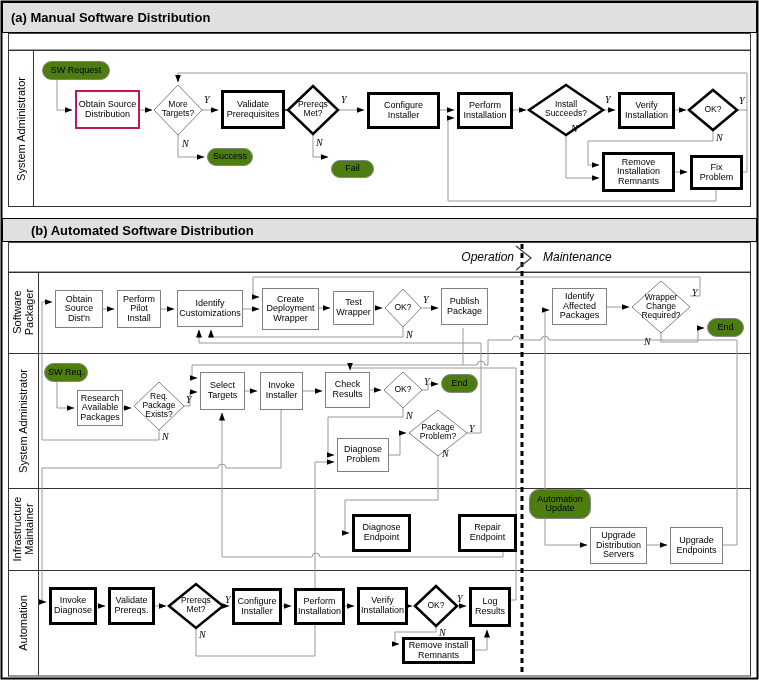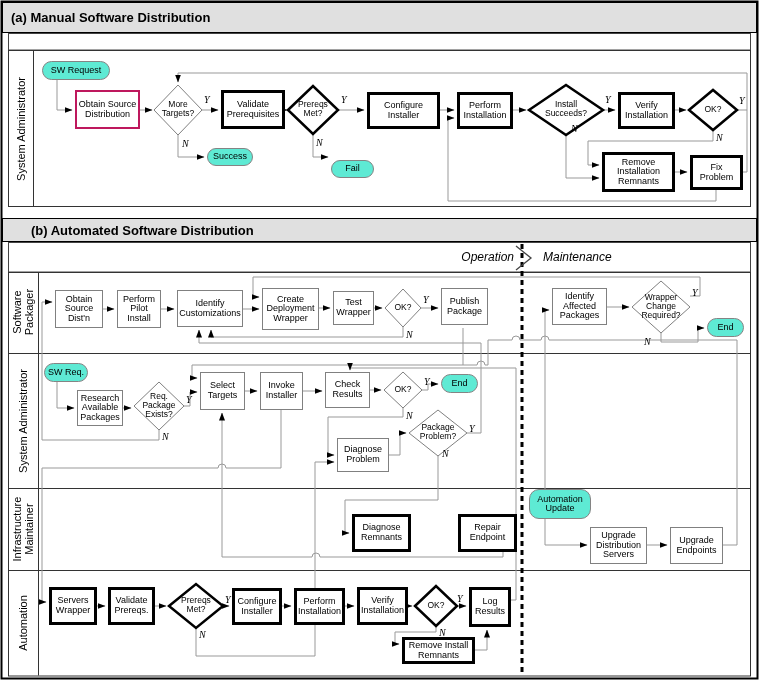--- a/index.html
+++ b/index.html
@@ -8,21 +8,21 @@
   #frame,#wires{position:absolute;left:0;top:0;}
   .band{position:absolute;left:2px;width:755px;background:#e0e0e0;border:1px solid #000;
         box-sizing:border-box;display:flex;align-items:center;font-weight:bold;font-size:13px;padding-left:8px;}
   .lane-label{position:absolute;display:flex;align-items:center;justify-content:center;}
   .lane-label span{transform:rotate(-90deg);white-space:nowrap;font-size:11px;}
   .box{position:absolute;box-sizing:border-box;background:#fff;border:1px solid #808080;
        display:flex;align-items:center;justify-content:center;text-align:center;
        font-size:9px;line-height:1.07;padding:1px;}
   .box.bold{border:3px solid #000;}
   .box.med{border:2px solid #be185d;}
-  .pill{position:absolute;box-sizing:border-box;background:#5eead4;border:1px solid #848484;
+  .pill{position:absolute;box-sizing:border-box;background:#4d7c0f;border:1px solid #848484;
         border-radius:10px;display:flex;align-items:center;justify-content:center;
         text-align:center;font-size:9px;line-height:1.05;}
   .dtext{position:absolute;text-align:center;font-size:8.5px;line-height:1.06;}
   .yn{position:absolute;font-family:"Liberation Serif",serif;font-style:italic;font-size:10px;}
   .phase{position:absolute;font-style:italic;font-size:12px;}
 </style>
 </head>
 <body>
 
 <div id="stage">
@@ -177,27 +177,27 @@
   <div class="box" style="left:77px;top:390px;width:46px;height:36px;">Research Available Packages</div>
   <div class="dtext" style="left:136px;top:392px;width:46px;">Req. Package Exists?</div>
   <div class="box" style="left:200px;top:372px;width:45px;height:38px;">Select Targets</div>
   <div class="box" style="left:260px;top:372px;width:43px;height:38px;">Invoke Installer</div>
   <div class="box" style="left:325px;top:372px;width:45px;height:36px;">Check Results</div>
   <div class="dtext" style="left:385px;top:385px;width:36px;">OK?</div>
   <div class="pill" style="left:441px;top:374px;width:37px;height:19px;">End</div>
   <div class="box" style="left:337px;top:438px;width:52px;height:34px;">Diagnose Problem</div>
   <div class="dtext" style="left:411px;top:423px;width:54px;">Package Problem?</div>
 
-  <div class="box bold" style="left:352px;top:514px;width:59px;height:38px;">Diagnose Remnants</div>
+  <div class="box bold" style="left:352px;top:514px;width:59px;height:38px;">Diagnose Endpoint</div>
   <div class="box bold" style="left:430px;top:514px;width:59px;height:38px;margin-left:28px;">Repair Endpoint</div>
   <div class="pill" style="left:529px;top:489px;width:62px;height:30px;">Automation Update</div>
   <div class="box" style="left:590px;top:527px;width:57px;height:37px;">Upgrade Distribution Servers</div>
   <div class="box" style="left:670px;top:527px;width:53px;height:37px;">Upgrade Endpoints</div>
 
-  <div class="box bold" style="left:49px;top:587px;width:48px;height:38px;">Servers Wrapper</div>
+  <div class="box bold" style="left:49px;top:587px;width:48px;height:38px;">Invoke Diagnose</div>
   <div class="box bold" style="left:108px;top:587px;width:47px;height:38px;">Validate Prereqs.</div>
   <div class="dtext" style="left:171px;top:596px;width:50px;">Prereqs Met?</div>
   <div class="box bold" style="left:232px;top:588px;width:50px;height:37px;">Configure Installer</div>
   <div class="box bold" style="left:294px;top:588px;width:51px;height:37px;">Perform Installation</div>
   <div class="box bold" style="left:357px;top:587px;width:51px;height:38px;">Verify Installation</div>
   <div class="dtext" style="left:418px;top:601px;width:36px;">OK?</div>
   <div class="box bold" style="left:469px;top:587px;width:42px;height:40px;">Log Results</div>
   <div class="box bold" style="left:402px;top:637px;width:73px;height:27px;">Remove Install Remnants</div>
 
   <div class="yn" style="left:204px;top:94px;">Y</div>

